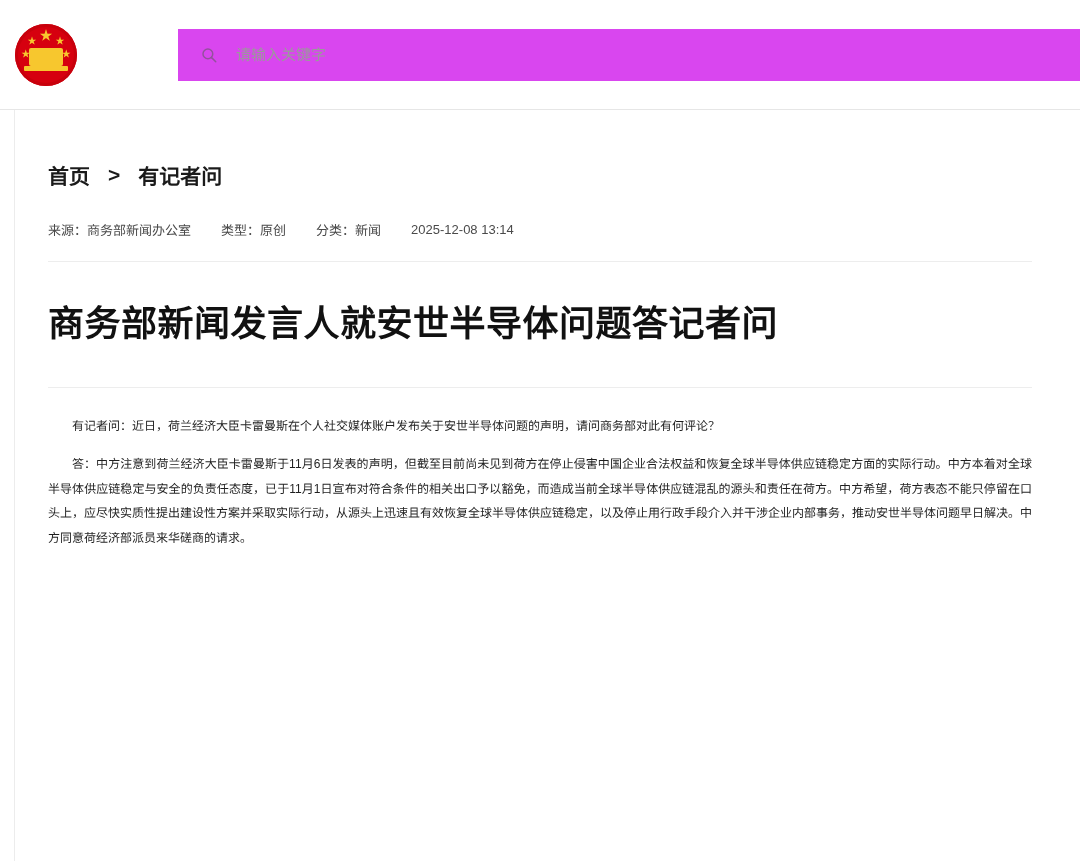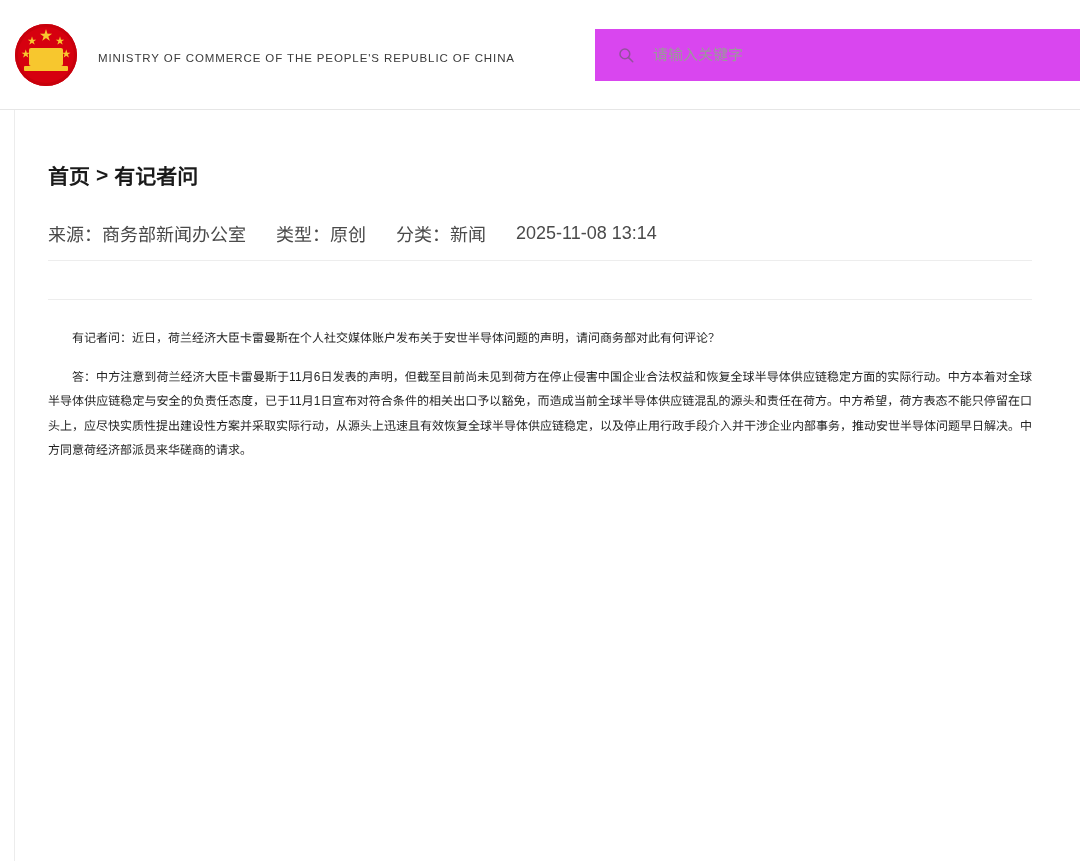--- a/index.html
+++ b/index.html
@@ -138,37 +138,37 @@
     padding: 0 48px 0 48px;
     box-sizing: border-box;
   }
   .breadcrumb {
     padding-top: 50px;
     font-size: 21px;
     color: #1a1a1a;
     font-weight: 700;
     display: flex;
     align-items: center;
-    gap: 6px;
+    gap: 18px;
     font-family: "Liberation Sans", sans-serif;
   }
   .breadcrumb .sep {
     font-weight: 700;
     color: #1a1a1a;
   }
   .breadcrumb a {
     color: #1a1a1a;
     text-decoration: none;
   }
 
   .meta-row {
     margin-top: 30px;
-    padding-bottom: 14px;
+    padding-bottom: 22px;
     border-bottom: 1px solid #ededed;
-    font-size: 18px;
+    font-size: 13px;
     color: #4a4a4a;
     display: flex;
     align-items: center;
     gap: 30px;
   }
   .meta-item { white-space: nowrap; }
 
   .article-title {
     margin-top: 38px;
     font-size: 36px;
@@ -205,21 +205,20 @@
       <span class="star big">★</span>
       <span class="star s1">★</span>
       <span class="star s2">★</span>
       <span class="star s3">★</span>
       <span class="star s4">★</span>
       <span class="gate"></span>
     </div>
   </div>
 
   <div class="title-block">
-    <div class="title-en">MINISTRY OF COMMERCE OF THE PEOPLE'S REPUBLIC OF CHINA</div>
   </div>
 
   <div class="search-box">
     <svg class="search-icon" viewBox="0 0 24 24" fill="none" stroke="#5a5a5a" stroke-width="2">
       <circle cx="10.5" cy="10.5" r="6.5"></circle>
       <line x1="15.5" y1="15.5" x2="21" y2="21" stroke-linecap="round"></line>
     </svg>
     <input class="search-input" type="text" placeholder="请输入关键字" style="">
   </div>
 </div>
@@ -237,23 +236,24 @@
   <div class="meta-row">
     <span class="meta-item">
       <span>来源：</span><span>商务部新闻办公室</span>
     </span>
     <span class="meta-item">
       <span>类型：</span><span>原创</span>
     </span>
     <span class="meta-item">
       <span>分类：</span><span>新闻</span>
     </span>
-    <span class="meta-item">2025-11-08 13:14</span>
-  </div>
-
+    <span class="meta-item">2025-12-08 13:14</span>
+  </div>
+
+  <h1 class="article-title">商务部新闻发言人就安世半导体问题答记者问</h1>
 
   <div class="title-rule"></div>
 
   <div class="article-body">
     <p>有记者问：近日，荷兰经济大臣卡雷曼斯在个人社交媒体账户发布关于安世半导体问题的声明，请问商务部对此有何评论？</p>
     <p>答：中方注意到荷兰经济大臣卡雷曼斯于11月6日发表的声明，但截至目前尚未见到荷方在停止侵害中国企业合法权益和恢复全球半导体供应链稳定方面的实际行动。中方本着对全球半导体供应链稳定与安全的负责任态度，已于11月1日宣布对符合条件的相关出口予以豁免，而造成当前全球半导体供应链混乱的源头和责任在荷方。中方希望，荷方表态不能只停留在口头上，应尽快实质性提出建设性方案并采取实际行动，从源头上迅速且有效恢复全球半导体供应链稳定，以及停止用行政手段介入并干涉企业内部事务，推动安世半导体问题早日解决。中方同意荷经济部派员来华磋商的请求。</p>
   </div>
 
 </div>
 

